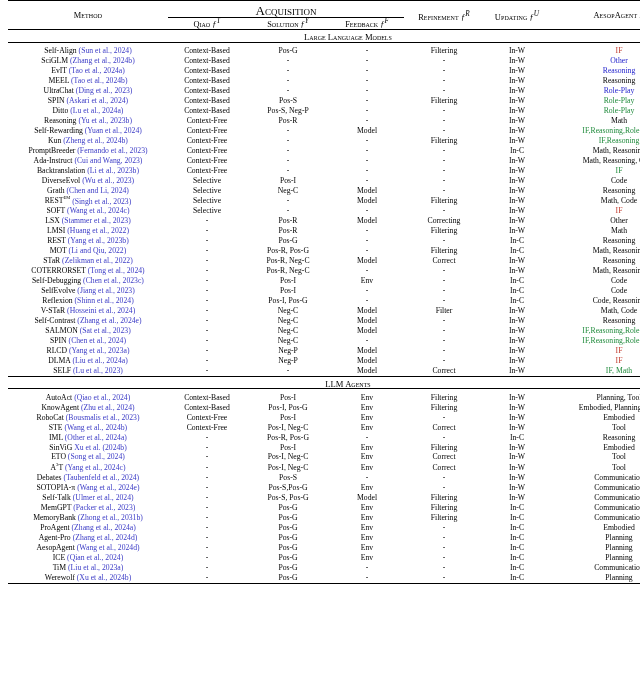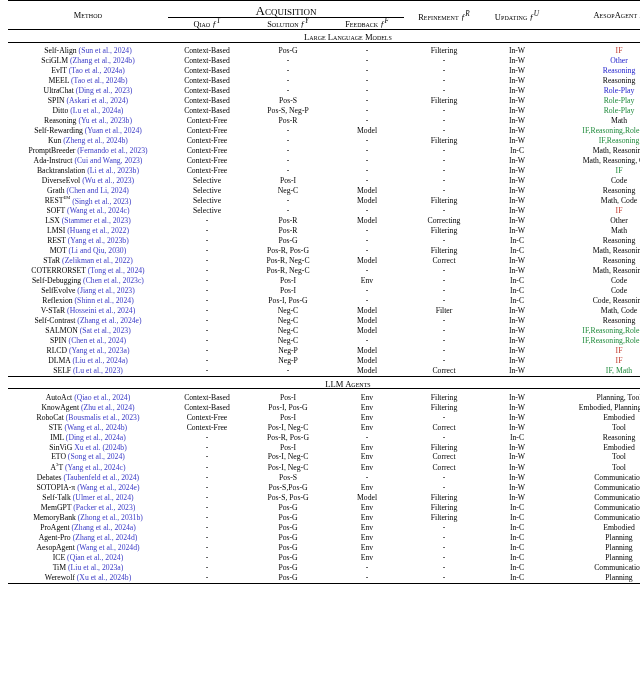--- a/index.html
+++ b/index.html
@@ -334,21 +334,21 @@
         <tr class="data">
           <td class="method"><span>REST</span> <span class="cite">(Yang et al., 2023b)</span></td>
           <td>-</td>
           <td>Pos-G</td>
           <td>-</td>
           <td>-</td>
           <td>In-C</td>
           <td class="obj-black">Reasoning</td>
         </tr>
         <tr class="data">
-          <td class="method"><span>MOT</span> <span class="cite">(Li and Qiu, 2030)</span></td>
+          <td class="method"><span>MOT</span> <span class="cite">(Li and Qiu, 2022)</span></td>
           <td>-</td>
           <td>Pos-R, Pos-G</td>
           <td>-</td>
           <td>Filtering</td>
           <td>In-C</td>
           <td class="obj-black">Math, Reasoning</td>
         </tr>
         <tr class="data">
           <td class="method"><span>STaR</span> <span class="cite">(Zelikman et al., 2022)</span></td>
           <td>-</td>
@@ -496,21 +496,21 @@
         <tr class="data">
           <td class="method"><span>STE</span> <span class="cite">(Wang et al., 2024b)</span></td>
           <td>Context-Free</td>
           <td>Pos-I, Neg-C</td>
           <td>Env</td>
           <td>Correct</td>
           <td>In-W</td>
           <td class="obj-black">Tool</td>
         </tr>
         <tr class="data">
-          <td class="method"><span>IML</span> <span class="cite">(Ding et al., 2024a)</span></td>
+          <td class="method"><span>IML</span> <span class="cite">(Other et al., 2024a)</span></td>
           <td>-</td>
           <td>Pos-R, Pos-G</td>
           <td>-</td>
           <td>-</td>
           <td>In-C</td>
           <td class="obj-black">Reasoning</td>
         </tr>
         <tr class="data">
           <td class="method"><span>SinViG</span> <span class="cite">Xu et al. (2024b)</span></td>
           <td>-</td>

